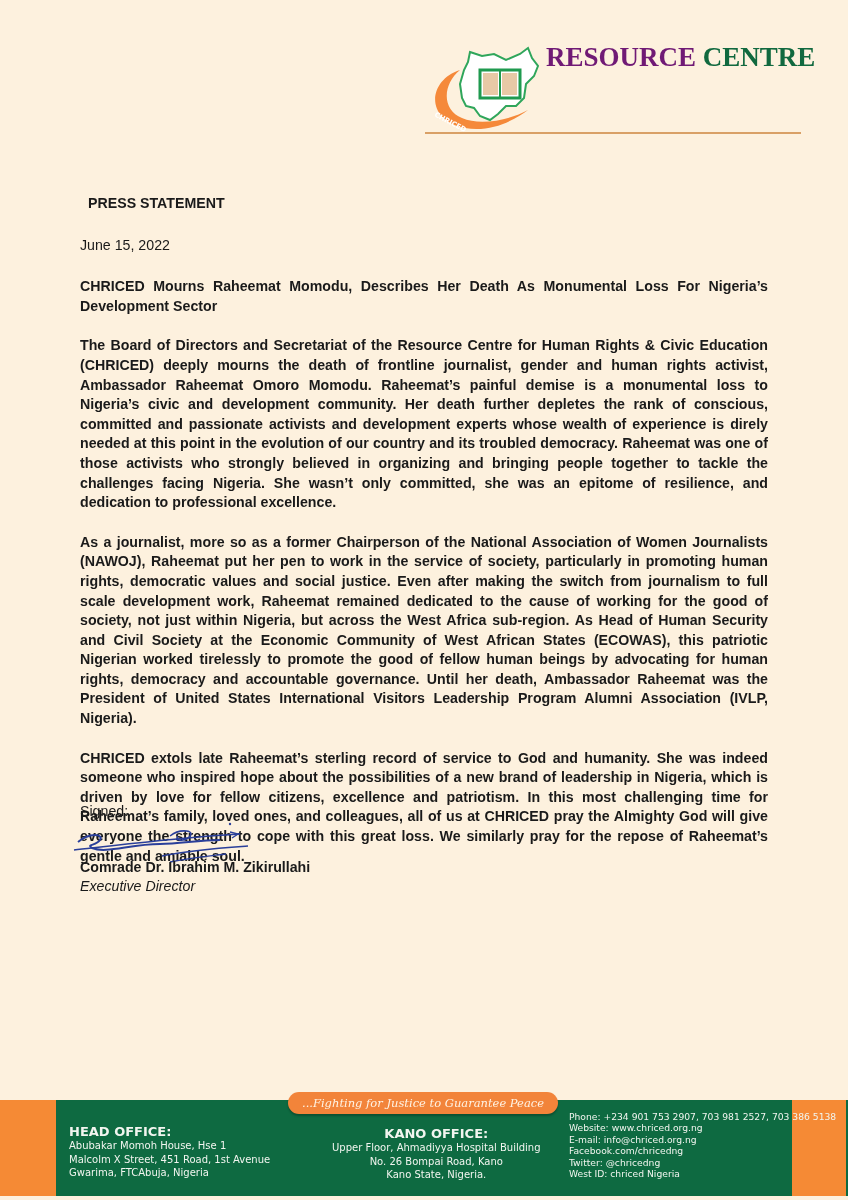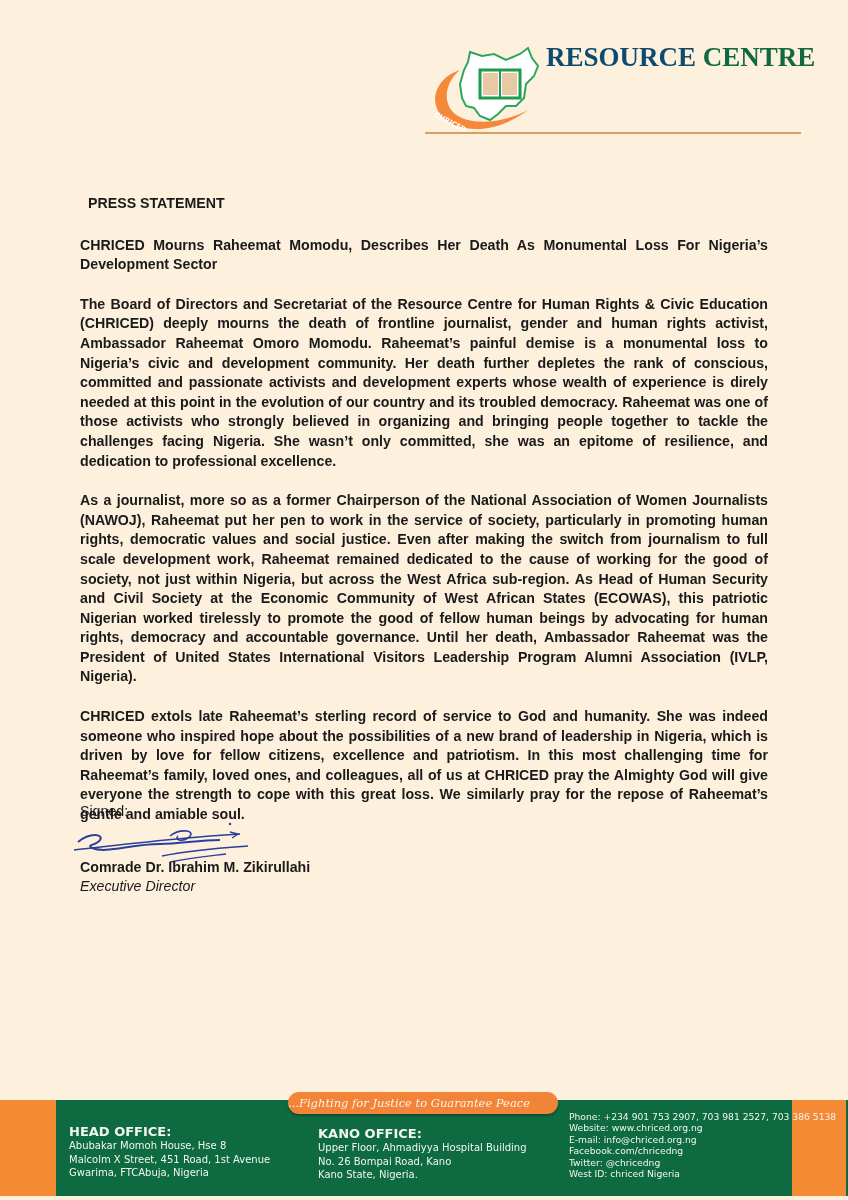--- a/index.html
+++ b/index.html
@@ -6,43 +6,43 @@
   body {
     width: 848px; height: 1200px; position: relative; overflow: hidden;
     background: #fdf1de;
     font-family: "Liberation Sans", sans-serif;
     color: #1a1a1a;
   }
   .letterhead { position: absolute; left: 0; top: 0; width: 848px; height: 145px; }
   .logo { position: absolute; left: 420px; top: 40px; width: 140px; height: 100px; }
   .org-name { position: absolute; left: 546px; top: 44px; font-family: "Liberation Serif", "DejaVu Serif", serif; font-weight: bold; line-height: 27px; }
   .org-line { font-size: 27px; letter-spacing: 0px; color: #11693f; white-space: nowrap; }
-  .org-line .light { color: #0c4a6e; text-align: center; }
+  .org-line .light { color: #701a75; text-align: center; }
   .org-line .for { font-style: italic; font-size: 22px; margin-right: 4px; }
   .head-rule { position: absolute; left: 425px; top: 132px; width: 376px; height: 2px; background: #d9a066; }
 
   .content { position: absolute; left: 80px; top: 186px; width: 688px; font-family: "Liberation Sans", sans-serif; font-size: 14.2px; line-height: 19.6px; }
   .label-bold { font-weight: bold; margin: 8px; }
   .date { margin: 22px 0 0 0; }
   .title { font-weight: bold; margin: 22px 0 0 0; text-align: justify; }
   .para { margin: 20px 0 0 0; text-align: justify; font-weight: bold; }
 
   .signed { position: absolute; left: 80px; top: 803px; font-size: 14.2px; }
   .signature { position: absolute; left: 70px; top: 818px; width: 190px; height: 50px; }
   .signer { position: absolute; left: 80px; top: 859px; font-size: 14.2px; font-weight: bold; }
   .signer-role { position: absolute; left: 80px; top: 878px; font-size: 14.2px; font-style: italic; }
 
   .footer { position: absolute; left: 0; top: 1100px; width: 848px; height: 96px; background: #0e6a41; }
   .footer .strip-left { position: absolute; left: 0; top: 0; width: 56px; height: 96px; background: #f58a35; }
   .footer .strip-right { position: absolute; left: 792px; top: 0; width: 54px; height: 96px; background: #f58a35; }
-  .tagline { position: absolute; left: 288px; top: 1092px; width: 270px; height: 22px; border-radius: 11px; background: #f2843a; box-shadow: 0 2px 2px rgba(0,0,0,0.25); color: #fff3e4; font-family: "DejaVu Serif", serif; font-style: italic; font-size: 11.5px; line-height: 22px; text-align: left; white-space: nowrap; }
+  .tagline { position: absolute; left: 288px; top: 1092px; width: 270px; height: 22px; border-radius: 11px; background: #f2843a; box-shadow: 0 2px 2px rgba(0,0,0,0.25); color: #fff3e4; font-family: "DejaVu Serif", serif; font-style: italic; font-size: 11.5px; line-height: 22px; text-align: center; white-space: nowrap; }
   .office { position: absolute; color: #f1f5ef; font-family: "DejaVu Sans", sans-serif; font-size: 10px; line-height: 13.6px; }
   .office .heading { font-weight: bold; font-size: 13px; line-height: 15px; }
   .office.head { left: 69px; top: 1124px; }
-  .office.kano { left: 318px; top: 1126px; }
+  .office.kano { left: 332px; top: 1126px; text-align: center; }
   .contacts { position: absolute; left: 569px; top: 1111px; color: #f1f5ef; font-family: "DejaVu Sans", sans-serif; font-size: 9.2px; line-height: 11.4px; white-space: nowrap; }
 </style>
 </head>
 <body>
 
 <div class="letterhead">
   <svg class="logo" viewBox="0 0 140 100">
 
     <path d="M40 30 C 8 40, 4 80, 45 88 C 70 93, 95 80, 108 70 C 90 80, 60 86, 42 78 C 22 70, 22 45, 40 30 Z" fill="#f5893a"></path>
 
@@ -59,20 +59,21 @@
     <div class="org-line">
       <span class="light">RESOURCE</span>
       <span>CENTRE</span>
     </div>
   </div>
   <div class="head-rule"></div>
 </div>
 
 <div class="content">
   <p class="label-bold">PRESS STATEMENT</p>
+  <p class="date">June 15, 2022</p>
   <p class="title">CHRICED Mourns Raheemat Momodu, Describes Her Death As Monumental Loss For Nigeria’s Development Sector</p>
   <p class="para">The Board of Directors and Secretariat of the Resource Centre for Human Rights &amp; Civic Education (CHRICED) deeply mourns the death of frontline journalist, gender and human rights activist, Ambassador Raheemat Omoro Momodu. Raheemat’s painful demise is a monumental loss to Nigeria’s civic and development community. Her death further depletes the rank of conscious, committed and passionate activists and development experts whose wealth of experience is direly needed at this point in the evolution of our country and its troubled democracy. Raheemat was one of those activists who strongly believed in organizing and bringing people together to tackle the challenges facing Nigeria. She wasn’t only committed, she was an epitome of resilience, and dedication to professional excellence.</p>
   <p class="para">As a journalist, more so as a former Chairperson of the National Association of Women Journalists (NAWOJ), Raheemat put her pen to work in the service of society, particularly in promoting human rights, democratic values and social justice. Even after making the switch from journalism to full scale development work, Raheemat remained dedicated to the cause of working for the good of society, not just within Nigeria, but across the West Africa sub-region. As Head of Human Security and Civil Society at the Economic Community of West African States (ECOWAS), this patriotic Nigerian worked tirelessly to promote the good of fellow human beings by advocating for human rights, democracy and accountable governance. Until her death, Ambassador Raheemat was the President of United States International Visitors Leadership Program Alumni Association (IVLP, Nigeria).</p>
   <p class="para">CHRICED extols late Raheemat’s sterling record of service to God and humanity. She was indeed someone who inspired hope about the possibilities of a new brand of leadership in Nigeria, which is driven by love for fellow citizens, excellence and patriotism. In this most challenging time for Raheemat’s family, loved ones, and colleagues, all of us at CHRICED pray the Almighty God will give everyone the strength to cope with this great loss. We similarly pray for the repose of Raheemat’s gentle and amiable soul.</p>
 </div>
 
 <div class="signed">Signed:</div>
 <svg class="signature" viewBox="0 0 190 50">
   <path d="M8 24 C 20 14, 34 16, 30 22 C 26 28, 16 26, 22 30 C 36 36, 60 26, 90 26 C 110 26, 128 22, 150 22" fill="none" stroke="#2a3f9a" stroke-width="2"></path>
   <path d="M4 32 C 40 28, 90 22, 140 18 L 170 16" fill="none" stroke="#2a3f9a" stroke-width="1.6"></path>
@@ -86,21 +87,21 @@
 <div class="signer-role">Executive Director</div>
 
 <div class="footer">
   <div class="strip-left"></div>
   <div class="strip-right"></div>
 </div>
 <div class="tagline">...Fighting for Justice to Guarantee Peace</div>
 
 <div class="office head">
   <div class="heading">HEAD OFFICE:</div>
-  <div>Abubakar Momoh House, Hse 8</div>
+  <div>Abubakar Momoh House, Hse 1</div>
   <div>Malcolm X Street, 451 Road, 1st Avenue</div>
   <div>Gwarima, FTCAbuja, Nigeria</div>
 </div>
 
 <div class="office kano">
   <div class="heading">KANO OFFICE:</div>
   <div>Upper Floor, Ahmadiyya Hospital Building</div>
   <div>No. 26 Bompai Road, Kano</div>
   <div>Kano State, Nigeria.</div>
 </div>

